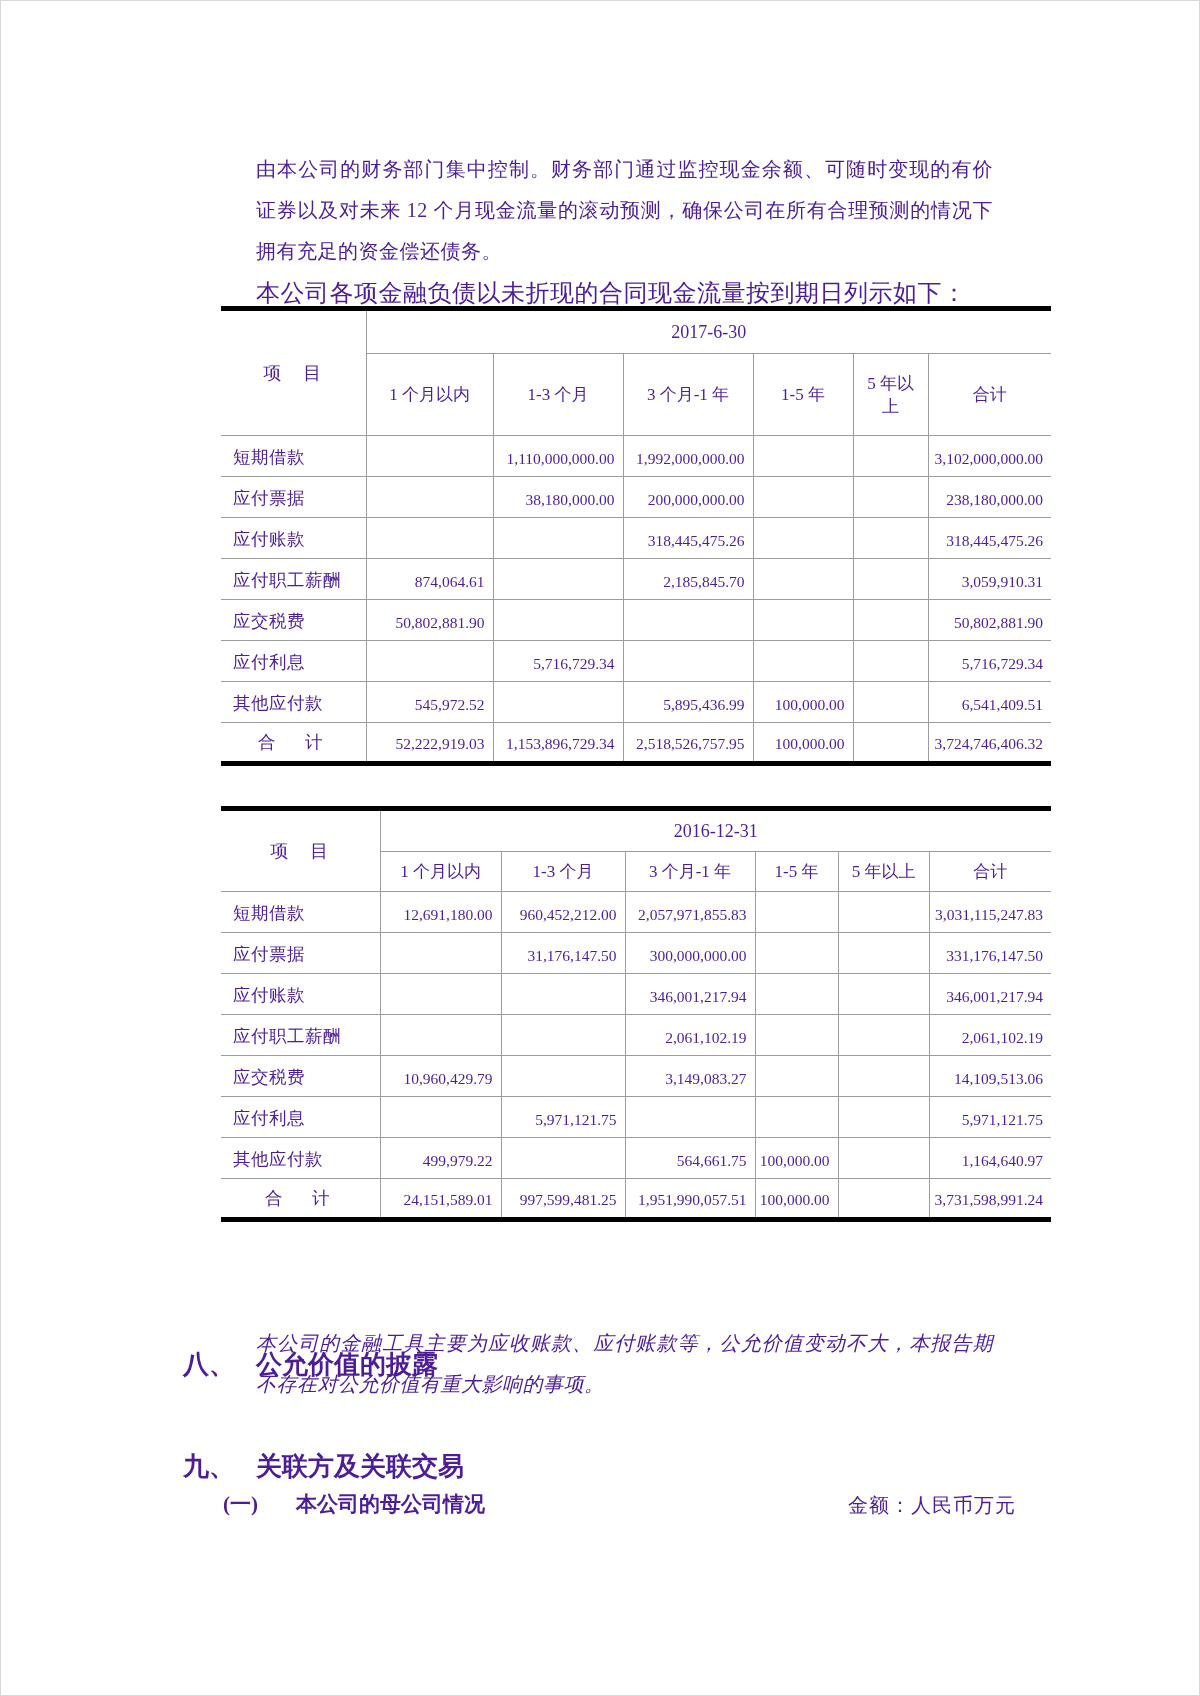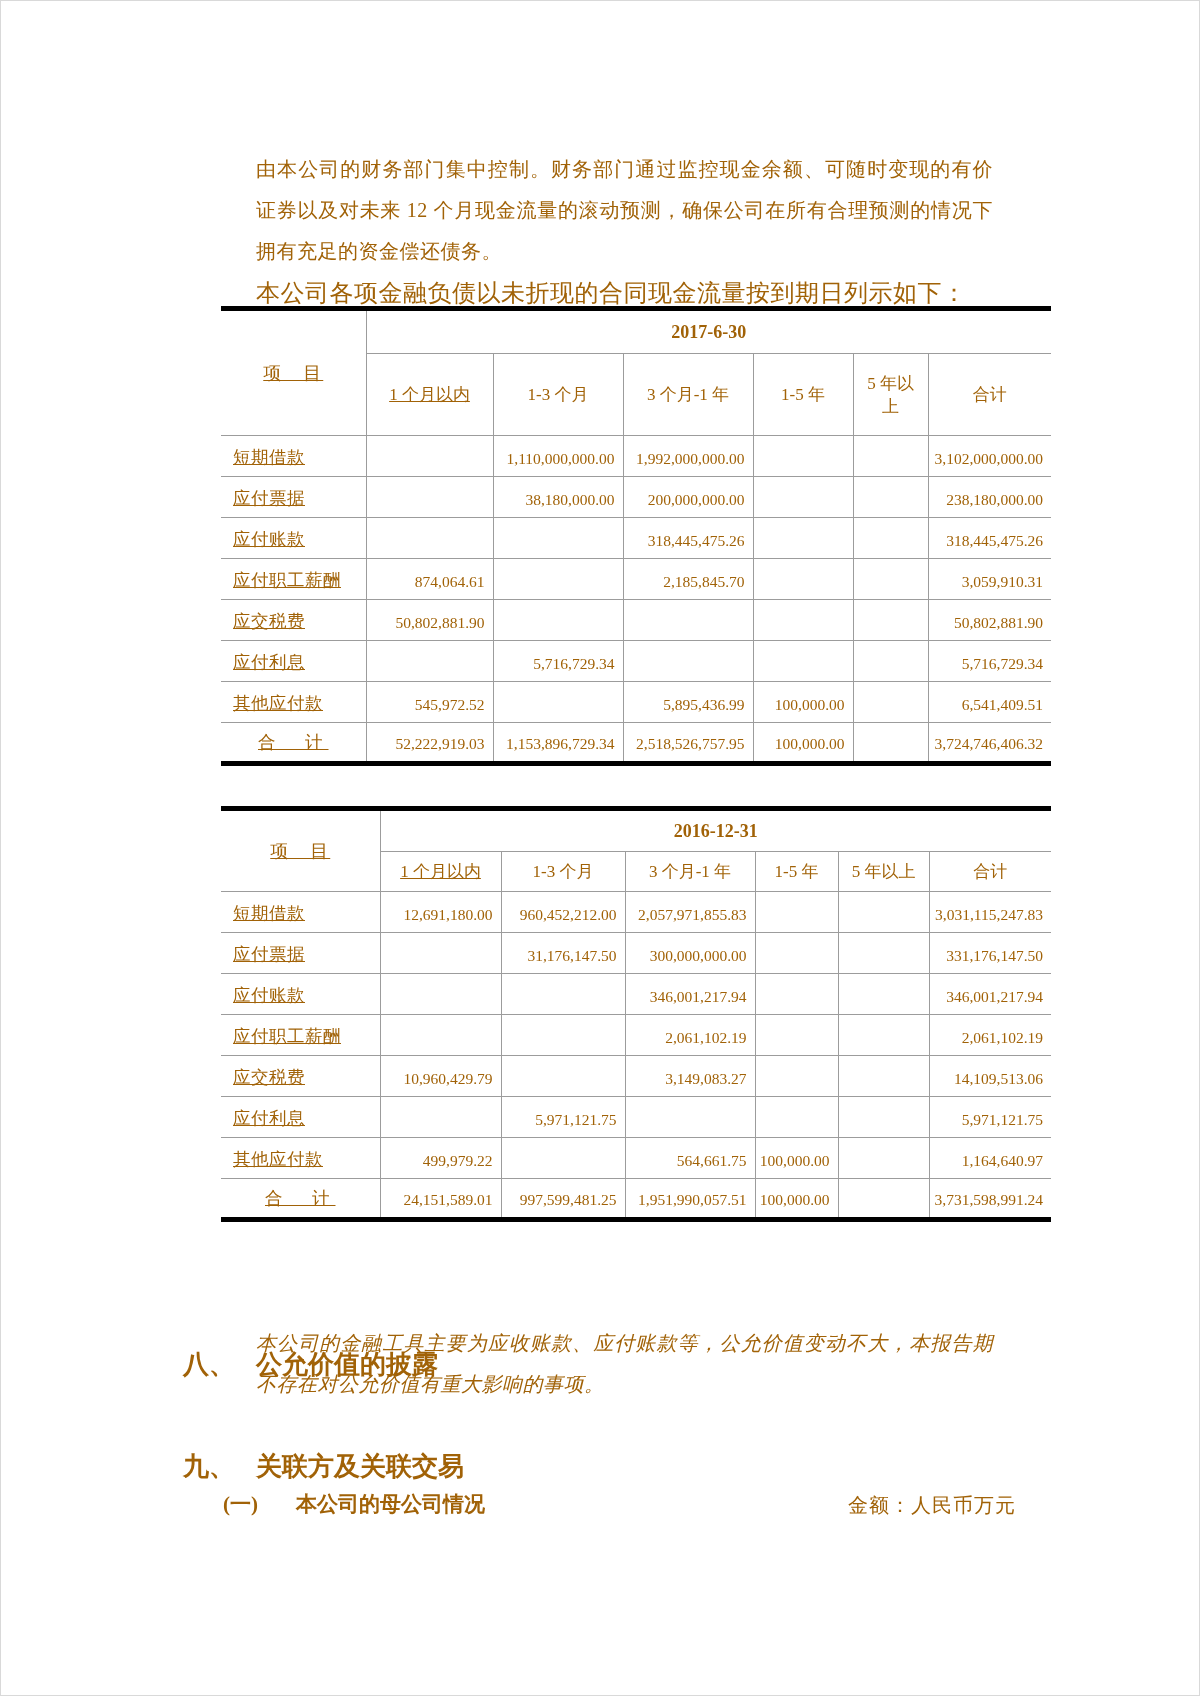--- a/index.html
+++ b/index.html
@@ -4,21 +4,21 @@
 <style>
   html,body{margin:0;padding:0;background:#f4f4f4;}
   .page{
     position:relative;
     width:1200px;height:1696px;
     margin:0 auto;
     background:#ffffff;
     border:1px solid #d9d9d9;
     box-sizing:border-box;
     font-family:"Liberation Serif","DejaVu Serif",serif;
-    color:#a16207;
+    color:#4c1d95;
     overflow:hidden;
   }
 
   
   .para{
     position:absolute;
     left:255px;width:737px;
     font-size:20px;letter-spacing:.5px;
     line-height:41px;
     text-align:justify;
@@ -37,27 +37,27 @@
     border-top:5px solid #000;
     border-bottom:5px solid #000;
   }
   #t1{top:305px;}
   #t2{top:805px;}
   .doc-table th,.doc-table td{
     border:1px solid #9c9c9c;
     padding:0;
     overflow:hidden;
   }
-  .doc-table th:first-child,.doc-table td:first-child{border-left:none;text-decoration:underline;}
+  .doc-table th:first-child,.doc-table td:first-child{border-left:none;}
   .doc-table th:last-child,.doc-table td:last-child{border-right:none;}
   .doc-table tr td:last-child{border-right:none;}
 
   .doc-table .date-h{
     text-align:center;vertical-align:middle;
-    font-size:18px;font-weight:bold;border-right:none;
+    font-size:18px;font-weight:normal;border-right:none;
   }
   .doc-table .item-h{
     text-align:center;vertical-align:middle;
     font-size:18px;font-weight:normal;letter-spacing:2px;
   }
   .doc-table .col-h{
     text-align:center;vertical-align:middle;
     font-size:17px;font-weight:normal;
     padding:2px 6px;
   }

